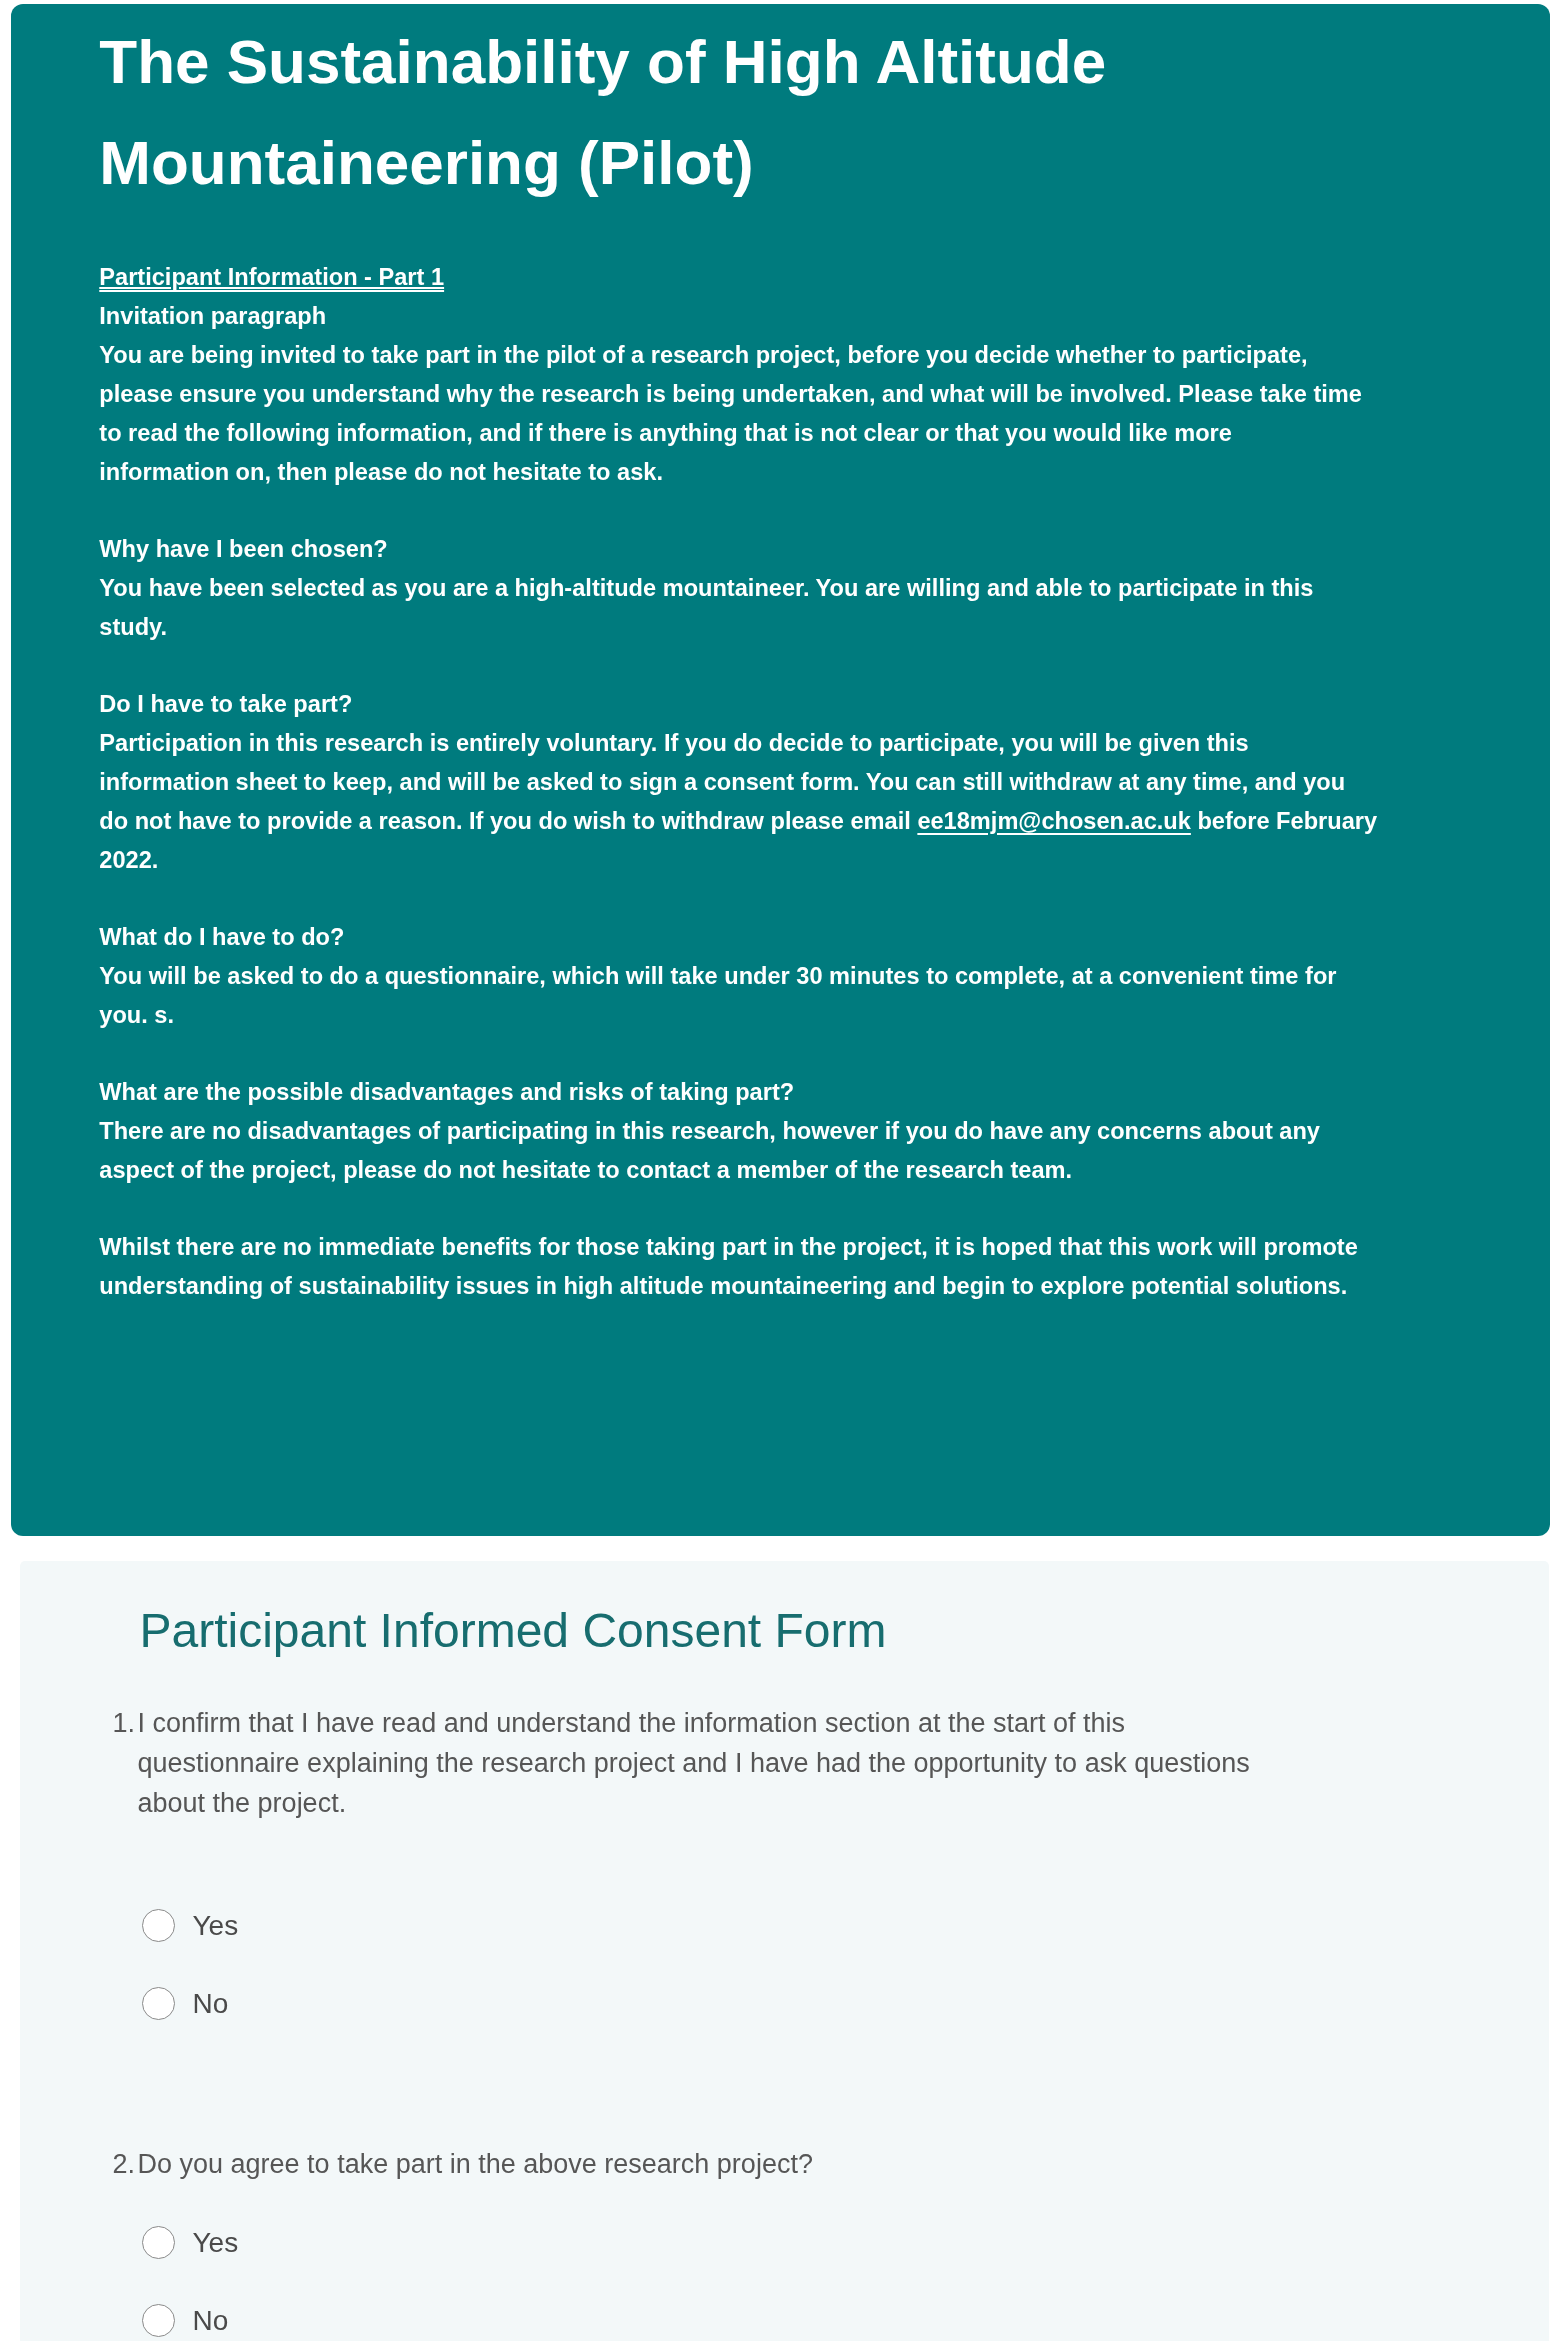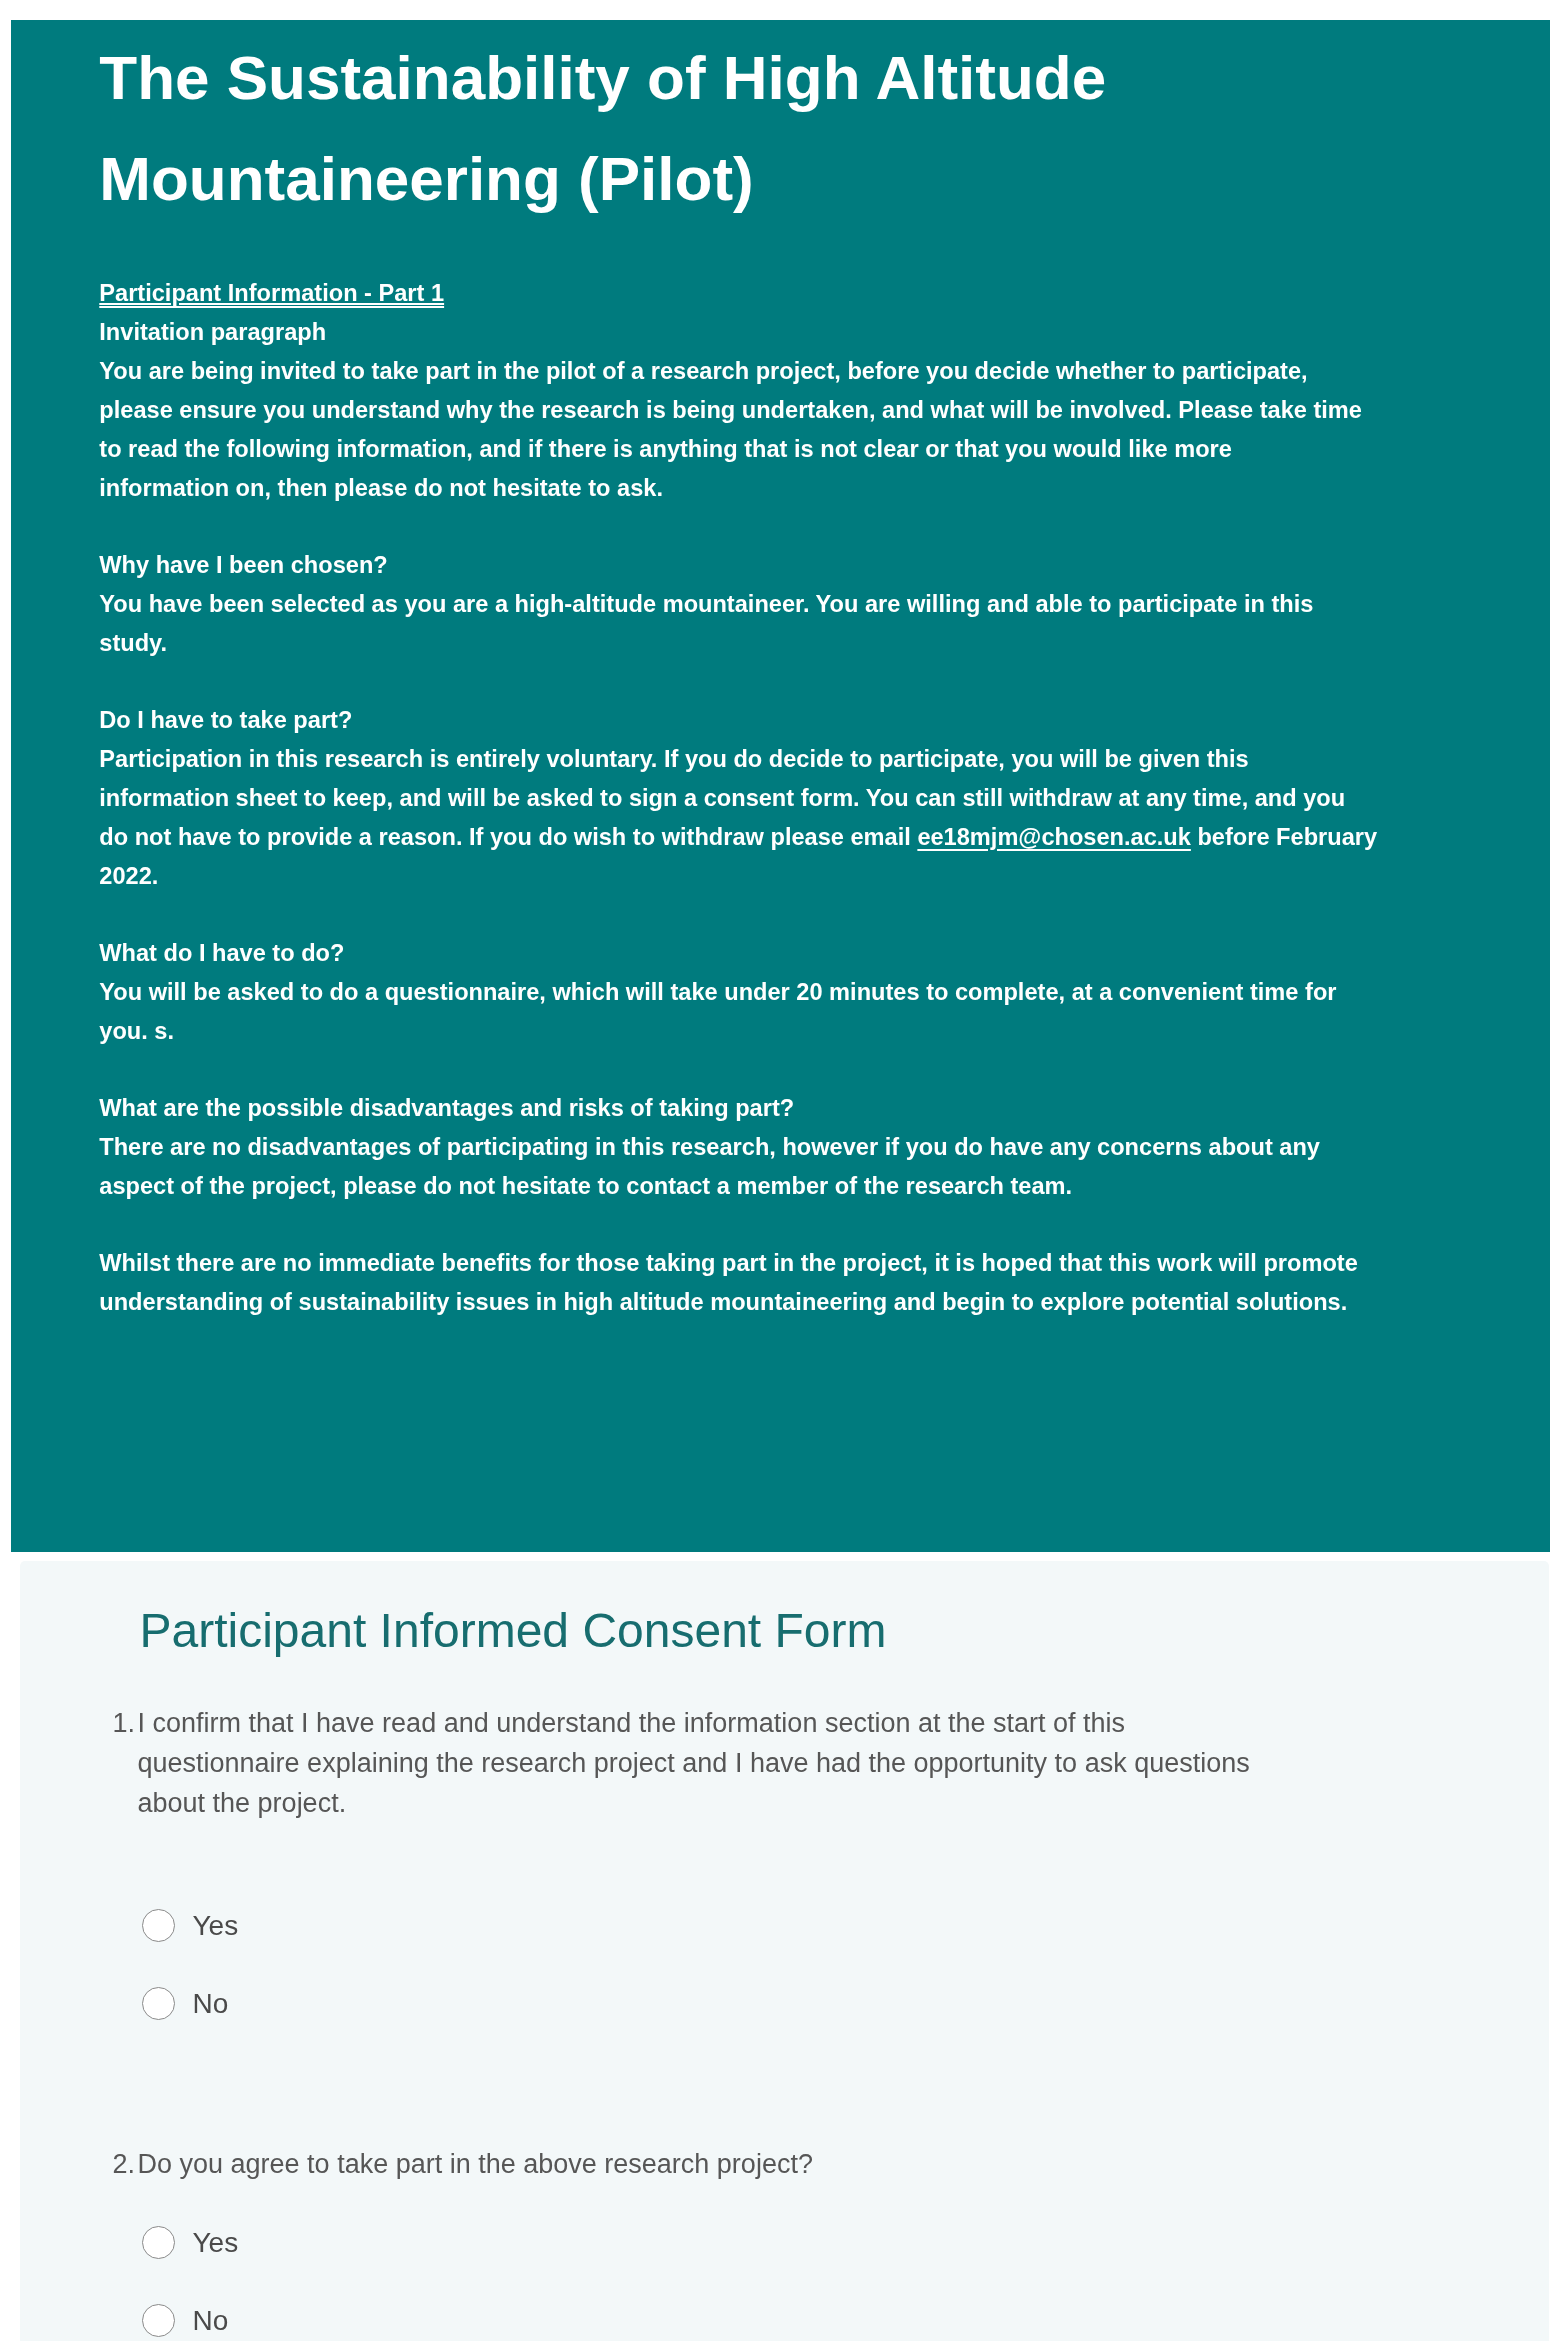--- a/index.html
+++ b/index.html
@@ -7,26 +7,27 @@
     width: 1564px; height: 2342px;
     position: relative;
     overflow: hidden;
     background: var(--page-bg, #ffffff);
     font-family: "Liberation Sans", "DejaVu Sans", sans-serif;
   }
 
   
   .header-banner {
     position: absolute;
-    left: 11.3px; top: 20px;
+    left: 11.3px; top: 4px;
     width: 1539px; height: 1532px;
     background: var(--header-bg, #007b7e);
     color: var(--header-text, #ffffff);
     box-sizing: border-box;
     padding: 6.7px 87px 0 88px;
+    border-radius: 12px;
   }
   .form-title {
     font-size: 62px;
     font-weight: bold;
     line-height: 101px;
     white-space: pre;
     letter-spacing: 0px;
   }
   .hsec { margin-top: 38px; }
   .hsec.first { margin-top: 45px; text-decoration: underline; }
@@ -141,21 +142,21 @@
   <div class="hsec">
     <div class="hsec-heading">Do I have to take part?</div>
     <div class="hsec-body"><span>Participation in this research is entirely voluntary. If you do decide to participate, you will be given this
 information sheet to keep, and will be asked to sign a consent form. You can still withdraw at any time, and you
 do not have to provide a reason. If you do wish to withdraw please email </span><span class="email-link">ee18mjm@chosen.ac.uk</span><span> before February
 2022.</span></div>
   </div>
 
   <div class="hsec">
     <div class="hsec-heading">What do I have to do?</div>
-    <div class="hsec-body">You will be asked to do a questionnaire, which will take under 20 minutes to complete, at a convenient time for
+    <div class="hsec-body">You will be asked to do a questionnaire, which will take under 30 minutes to complete, at a convenient time for
 you. s.</div>
   </div>
 
   <div class="hsec">
     <div class="hsec-heading">What are the possible disadvantages and risks of taking part?</div>
     <div class="hsec-body">There are no disadvantages of participating in this research, however if you do have any concerns about any
 aspect of the project, please do not hesitate to contact a member of the research team.</div>
   </div>
 
   <div class="hsec">

